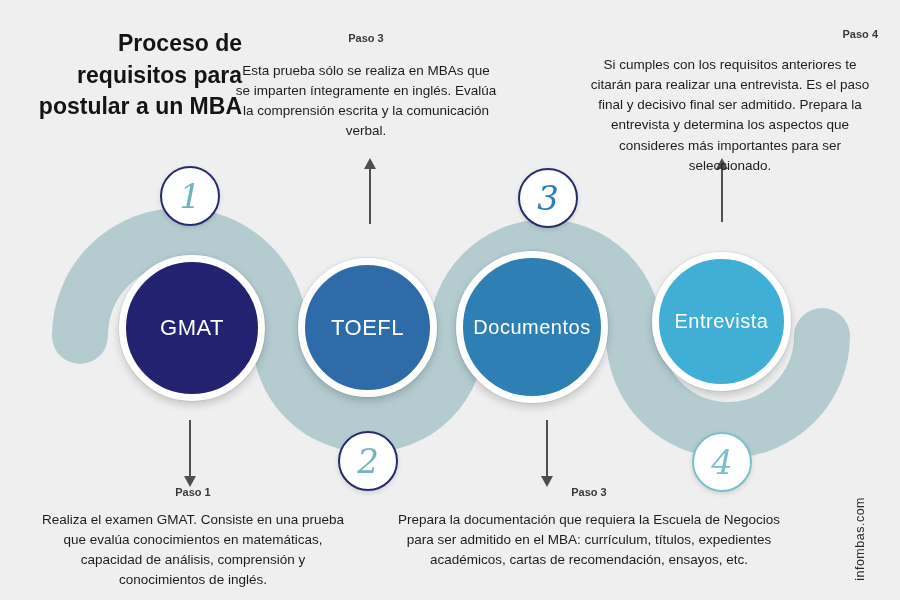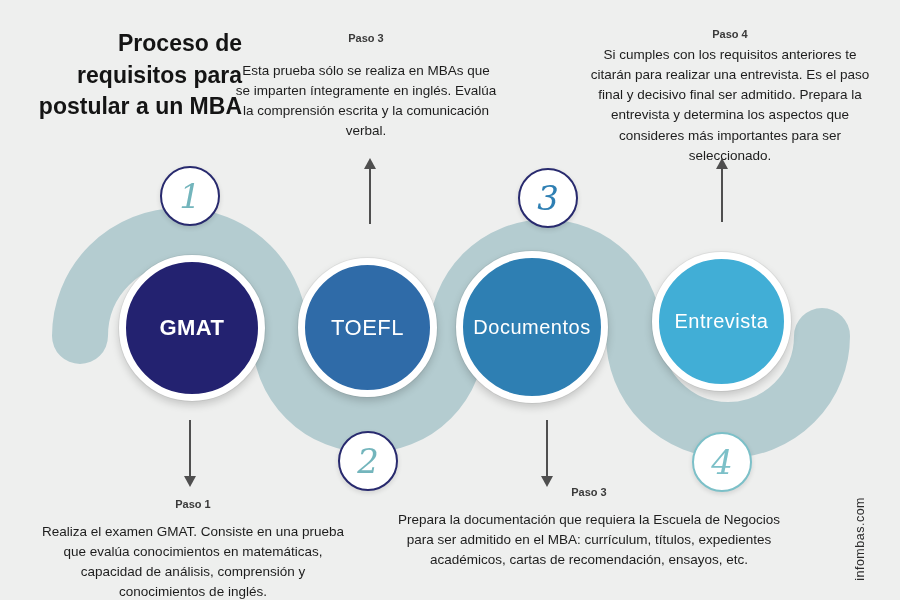--- a/index.html
+++ b/index.html
@@ -14,21 +14,21 @@
     text-align:right;color:#141414;margin-top:12px;
   }
   .svg-layer{position:absolute;left:0;top:0;z-index:1;}
   .circle{
     position:absolute;border-radius:50%;box-sizing:border-box;
     border:7px solid #fff;z-index:2;
     display:flex;align-items:center;justify-content:center;
     color:#fff;letter-spacing:0.5px;
     box-shadow:0 0 0 1px rgba(0,0,0,0.05), 0 4px 9px rgba(0,0,0,0.18);
   }
-  .circle-1{left:119px;top:255px;width:146px;height:146px;font-size:22px;font-weight:bold;}
+  .circle-1{left:119px;top:255px;width:146px;height:146px;font-size:22px;}
   .circle-2{left:298px;top:258px;width:139px;height:139px;font-size:22px;}
   .circle-3{left:456px;top:251px;width:152px;height:152px;font-size:20px;}
   .circle-4{left:652px;top:252px;width:139px;height:139px;font-size:20px;}
   .badge{
     position:absolute;width:60px;height:60px;border-radius:50%;
     background:#fff;box-sizing:border-box;border:2px solid #282a6e;z-index:3;
     display:flex;align-items:center;justify-content:center;
     font-family:"DejaVu Serif", serif;font-style:italic;font-size:34px;
     box-shadow:0 2px 5px rgba(0,0,0,0.12);
   }
@@ -37,23 +37,23 @@
   .badge-3{left:518px;top:168px;}
   .badge-4{left:692px;top:432px;}
   .step-text{
     position:absolute;text-align:center;color:#1d1d1d;
     font-size:13.5px;line-height:1.5;z-index:4;
   }
   .step-heading{font-weight:bold;color:#3a3a3a;font-size:11px;}
   .t-top-center{left:235px;top:30px;width:262px;}
   .t-top-center .step-heading{margin-bottom:14px;}
   .t-top-right{left:582px;top:26px;width:296px;}
-  .t-top-right .step-heading{margin-bottom:2px;}
+  .t-top-right .step-heading{margin-bottom:12px;text-align:right;}
   .t-bottom-left{left:40px;top:484px;width:306px;}
-  .t-bottom-left .step-heading{margin-bottom:9px;margin-top:12px;}
+  .t-bottom-left .step-heading{margin-bottom:9px;}
   .t-bottom-center{left:388px;top:484px;width:402px;}
   .t-bottom-center .step-heading{margin-bottom:9px;}
   .watermark{
     position:absolute;left:853px;top:497px;z-index:4;
     writing-mode:vertical-rl;transform:rotate(180deg);
     font-size:12.5px;color:#2b2b2b;letter-spacing:0.5px;
   }
 </style>
 </head>
 <body>

